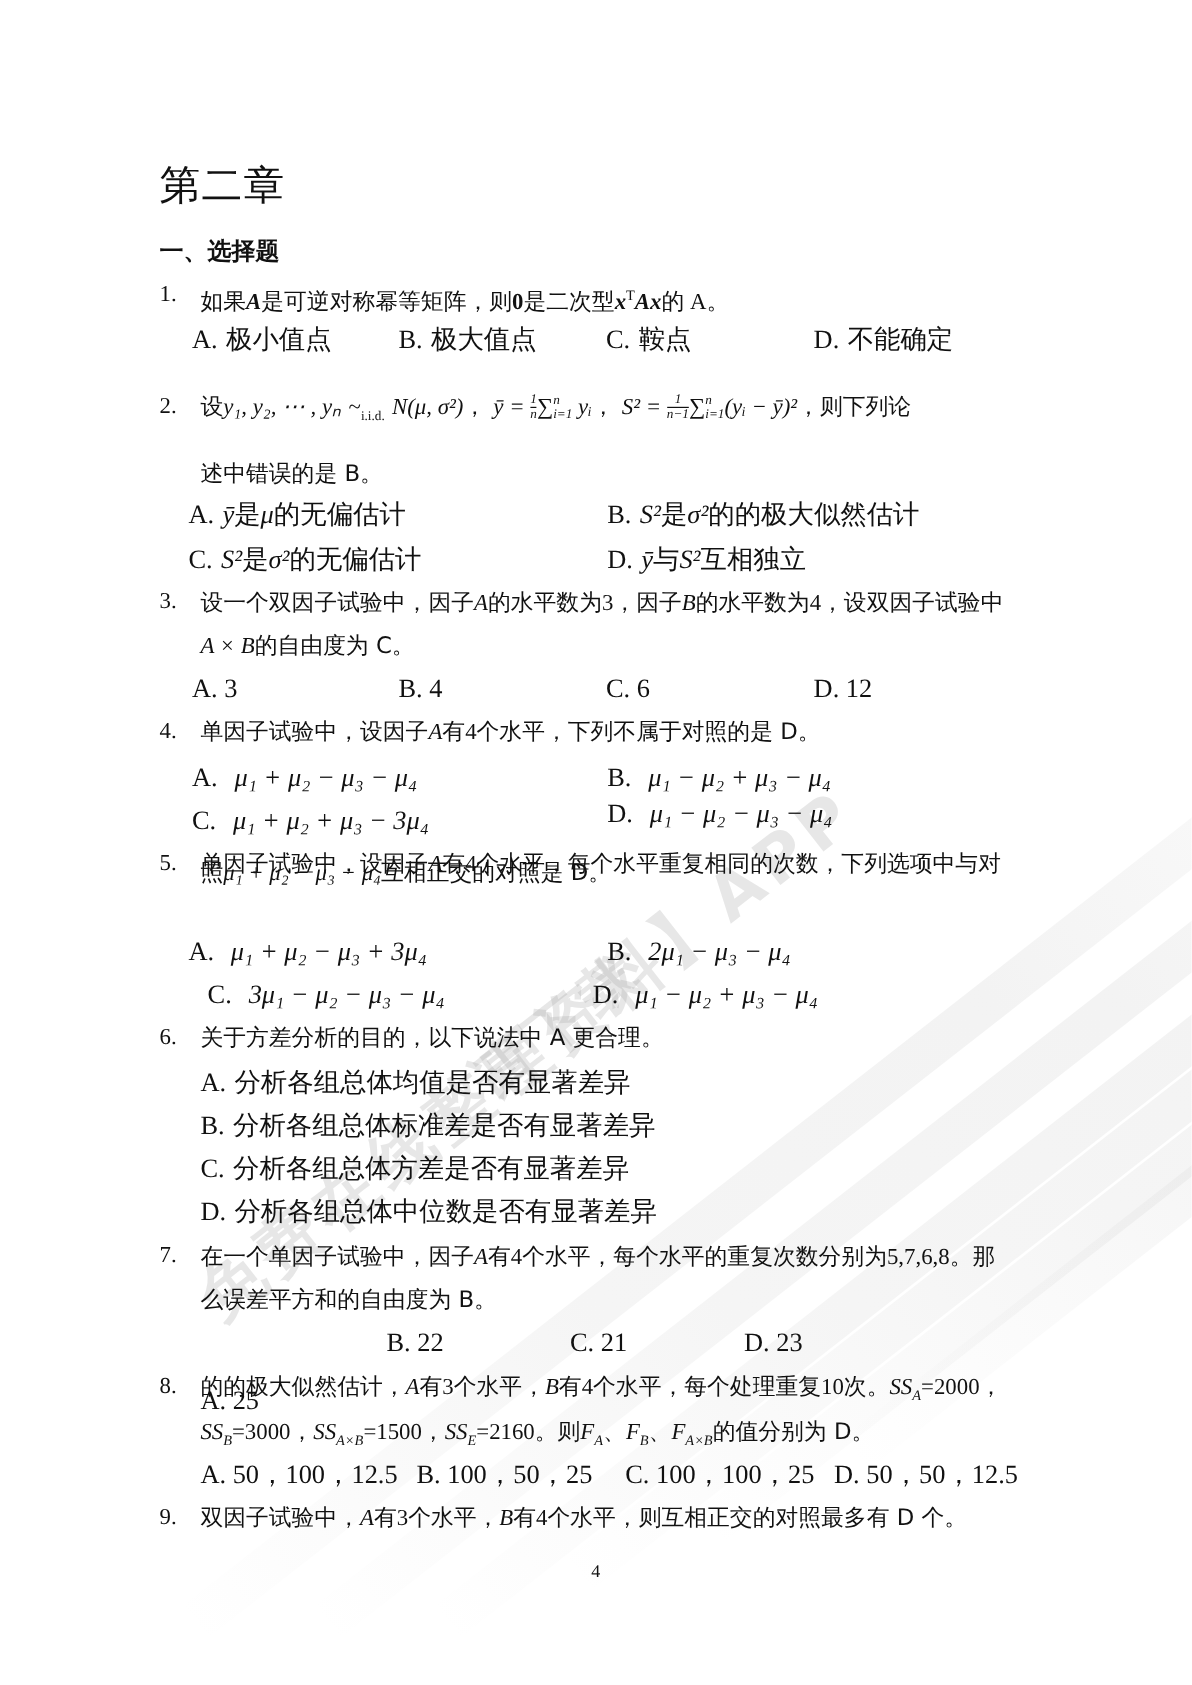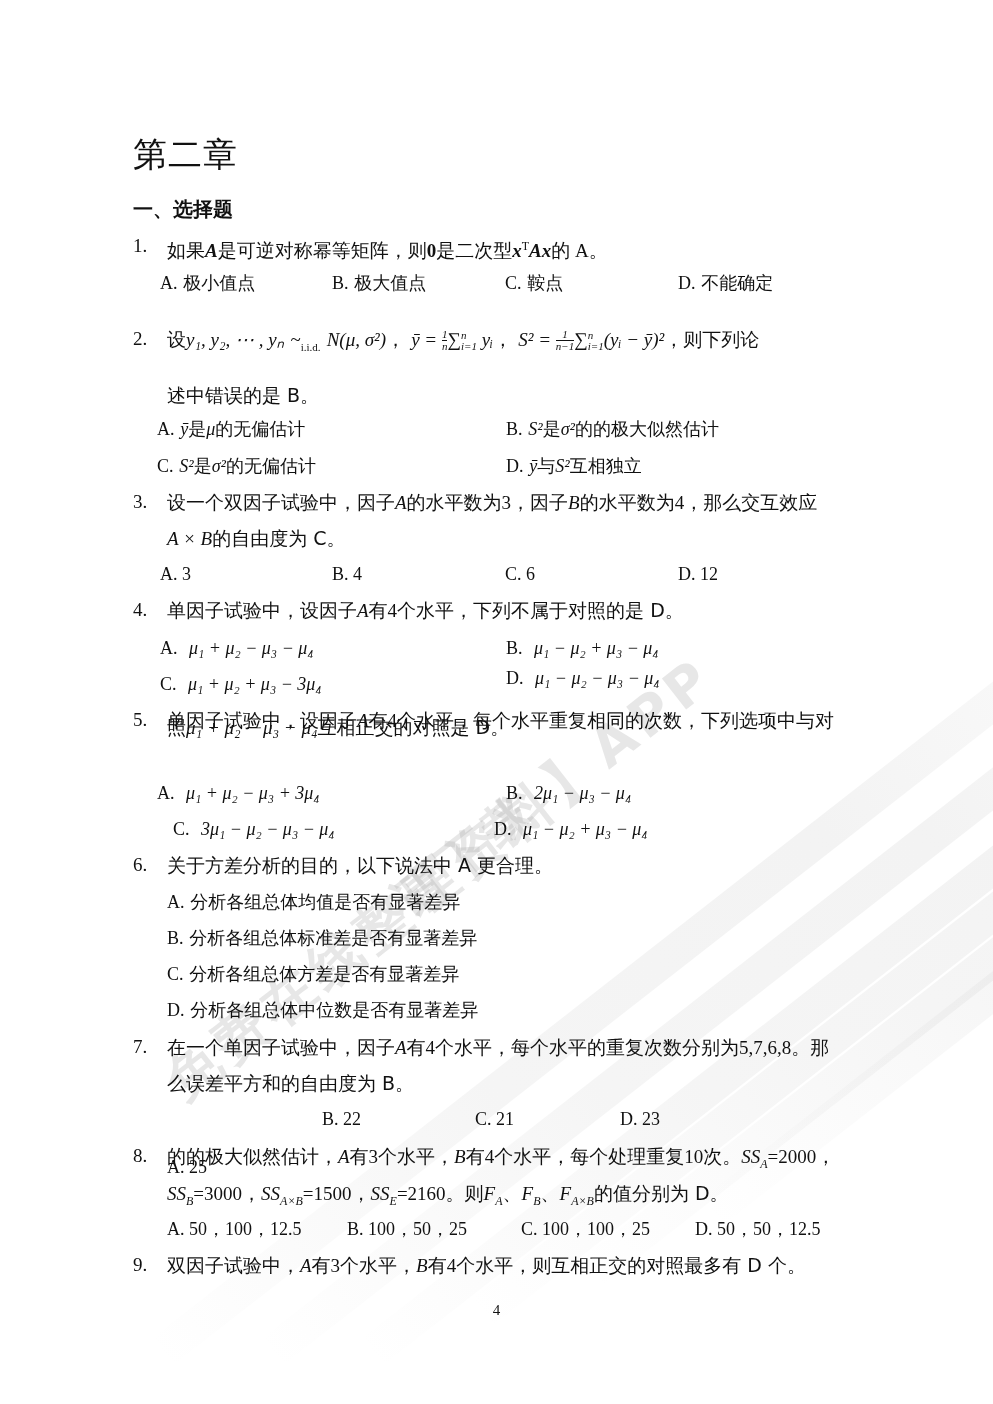--- a/index.html
+++ b/index.html
@@ -25,21 +25,21 @@
     }
     .section {
       position: absolute; left: 133px; top: 196px; font-size: 20px; margin: 0;
       font-family: "DejaVu Sans", sans-serif;
     }
     .line { position: absolute; font-size: 19px; white-space: nowrap; line-height: 26px; }
     .num { position: absolute; left: 133px; font-family: "Liberation Serif", serif; font-size: 19px; }
     .stem { position: absolute; left: 167px; }
     .serif { font-family: "Liberation Serif", serif; }
     .math { font-family: "Liberation Serif", serif; font-style: italic; }
-    .opt { position: absolute; font-size: 18px; white-space: nowrap; line-height: 26px; }
+    .opt { position: absolute; font-size: 22px; white-space: nowrap; line-height: 26px; }
     .footer {
       position: absolute; left: 0; width: 993px; top: 1302px; text-align: center;
       font-family: "Liberation Serif", serif; font-size: 15px;
     }
   </style>
 </head>
 <body>
 
 <div class="wm-layer">
   <div class="wm-stripe" style="left:150px; top:1340px; transform:rotate(-38deg);"></div>
@@ -76,21 +76,21 @@
     <div class="line stem" style="top:382px;">述中错误的是 B。</div>
     <div class="opt" style="left:157px; top:416px;"><span class="serif">A.</span>&nbsp;<span class="math">ȳ</span><span>是</span><span class="math">μ</span><span>的无偏估计</span></div>
     <div class="opt" style="left:506px; top:416px;"><span class="serif">B.</span>&nbsp;<span class="math">S²</span><span>是</span><span class="math">σ²</span><span>的的极大似然估计</span></div>
     <div class="opt" style="left:157px; top:453px;"><span class="serif">C.</span>&nbsp;<span class="math">S²</span><span>是</span><span class="math">σ²</span><span>的无偏估计</span></div>
     <div class="opt" style="left:506px; top:453px;"><span class="serif">D.</span>&nbsp;<span class="math">ȳ</span><span>与</span><span class="math">S²</span><span>互相独立</span></div>
   </div>
 
   <div>
     <span class="num" style="top:491px;">3.</span>
     <div class="line stem" style="top:489px;">
-      <span>设一个双因子试验中，因子</span><span class="math">A</span><span>的水平数为</span><span class="serif">3</span><span>，因子</span><span class="math">B</span><span>的水平数为</span><span class="serif">4</span><span>，那么交互效应</span>
+      <span>设一个双因子试验中，因子</span><span class="math">A</span><span>的水平数为</span><span class="serif">3</span><span>，因子</span><span class="math">B</span><span>的水平数为</span><span class="serif">4</span><span>，设双因子试验中</span>
     </div>
     <div class="line stem" style="top:525px;">
       <span class="math">A × B</span><span>的自由度为 C。</span>
     </div>
     <div class="opt serif" style="left:160px; top:561px;">A. 3</div>
     <div class="opt serif" style="left:332px; top:561px;">B. 4</div>
     <div class="opt serif" style="left:505px; top:561px;">C. 6</div>
     <div class="opt serif" style="left:678px; top:561px;">D. 12</div>
   </div>
 

